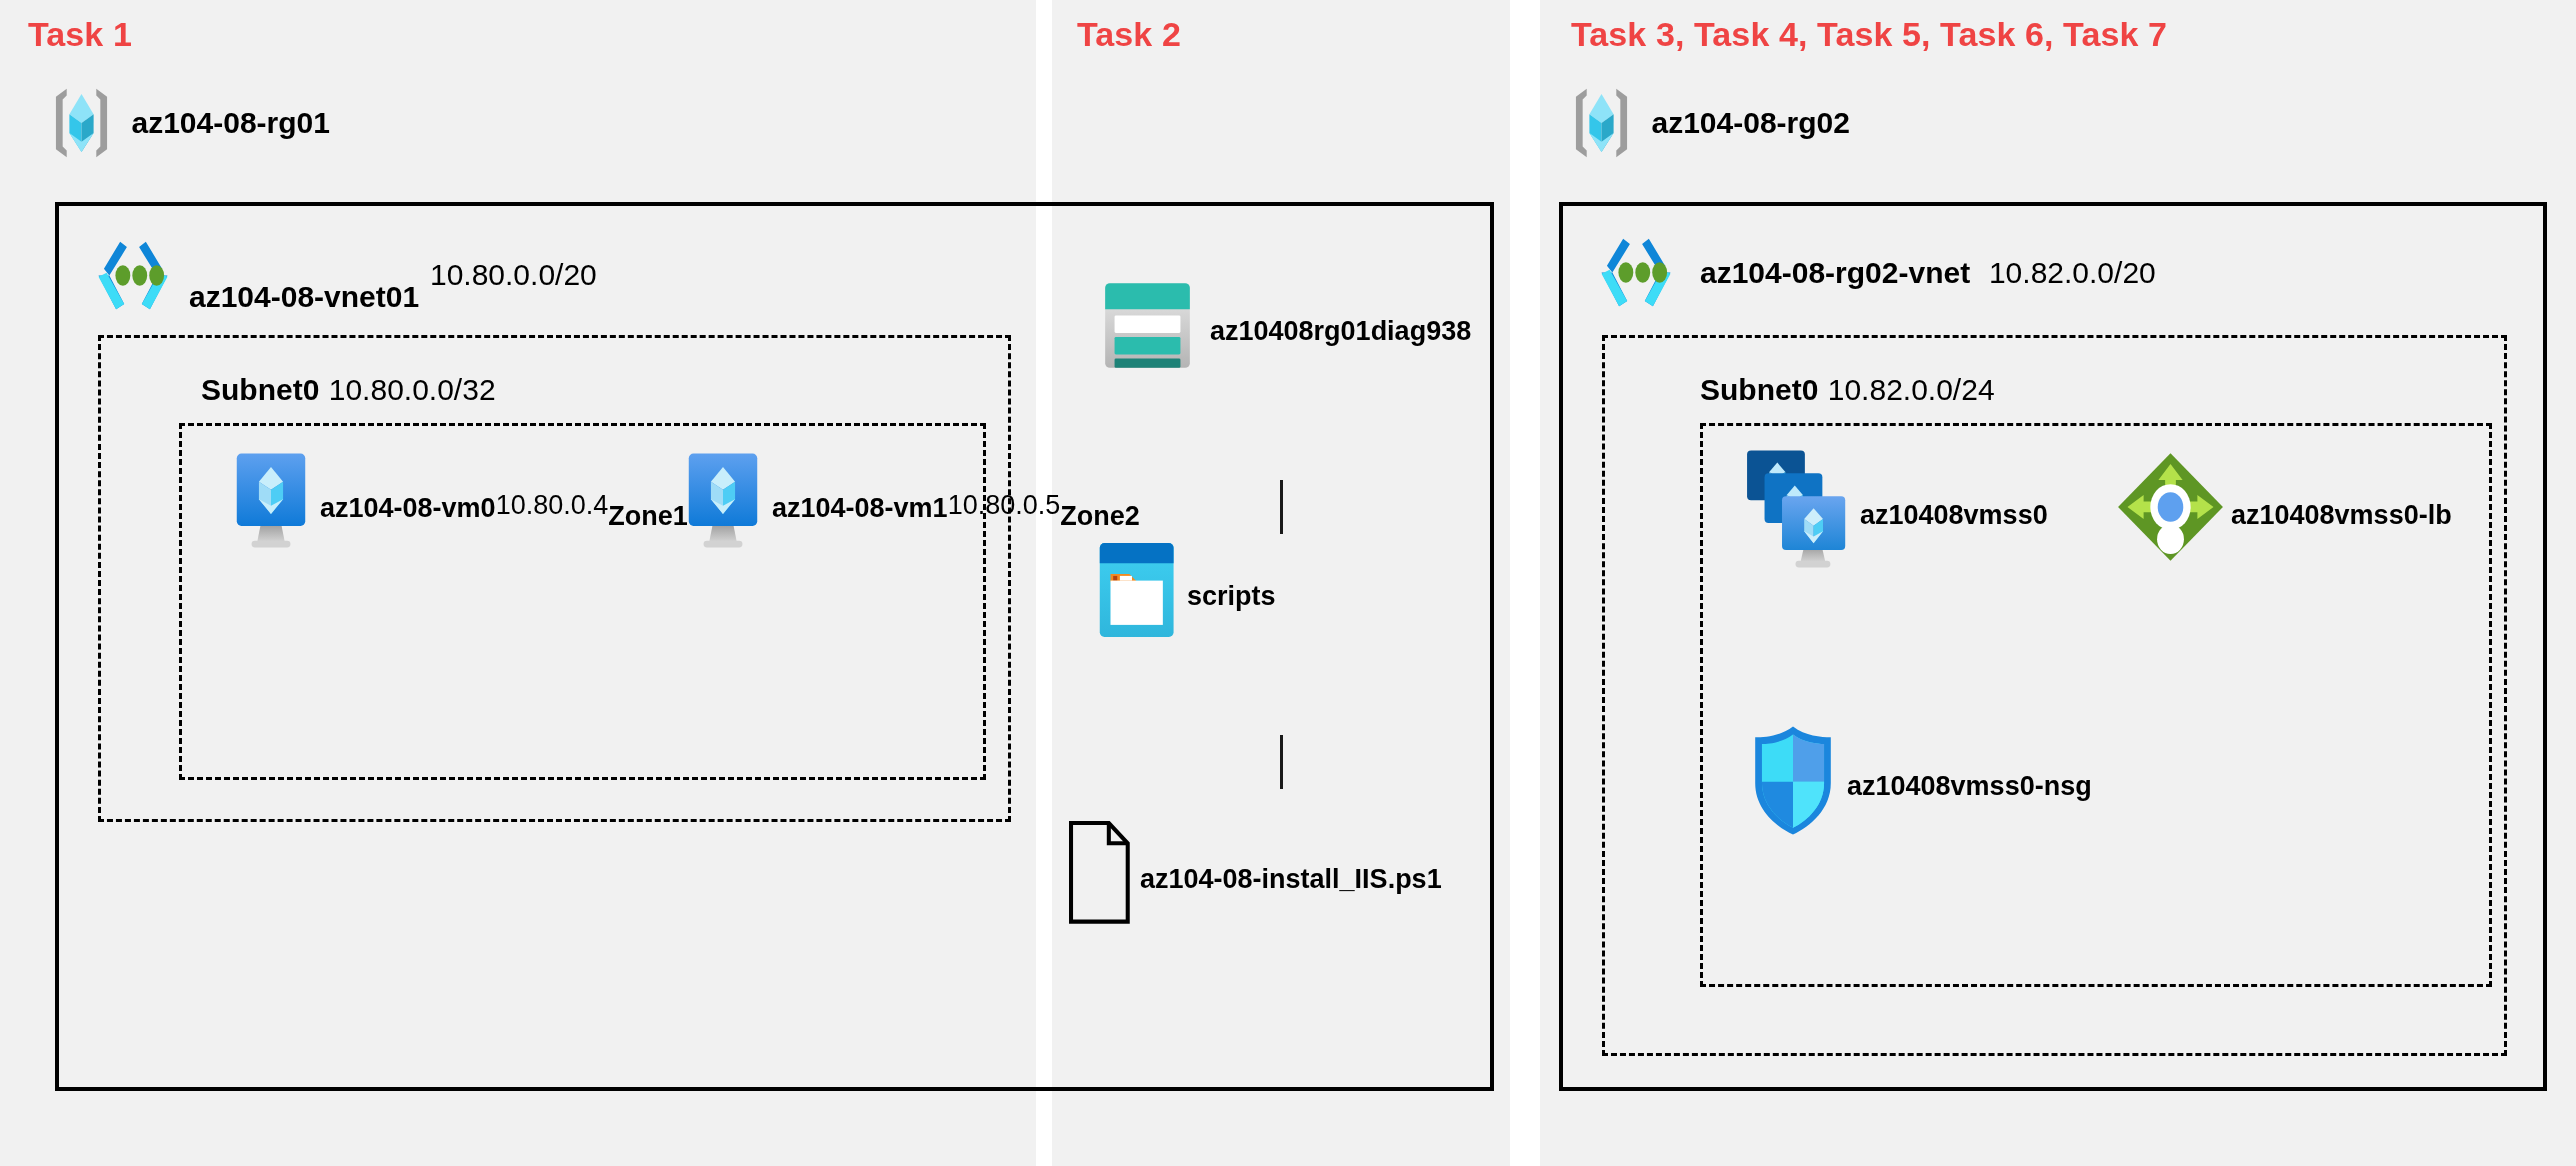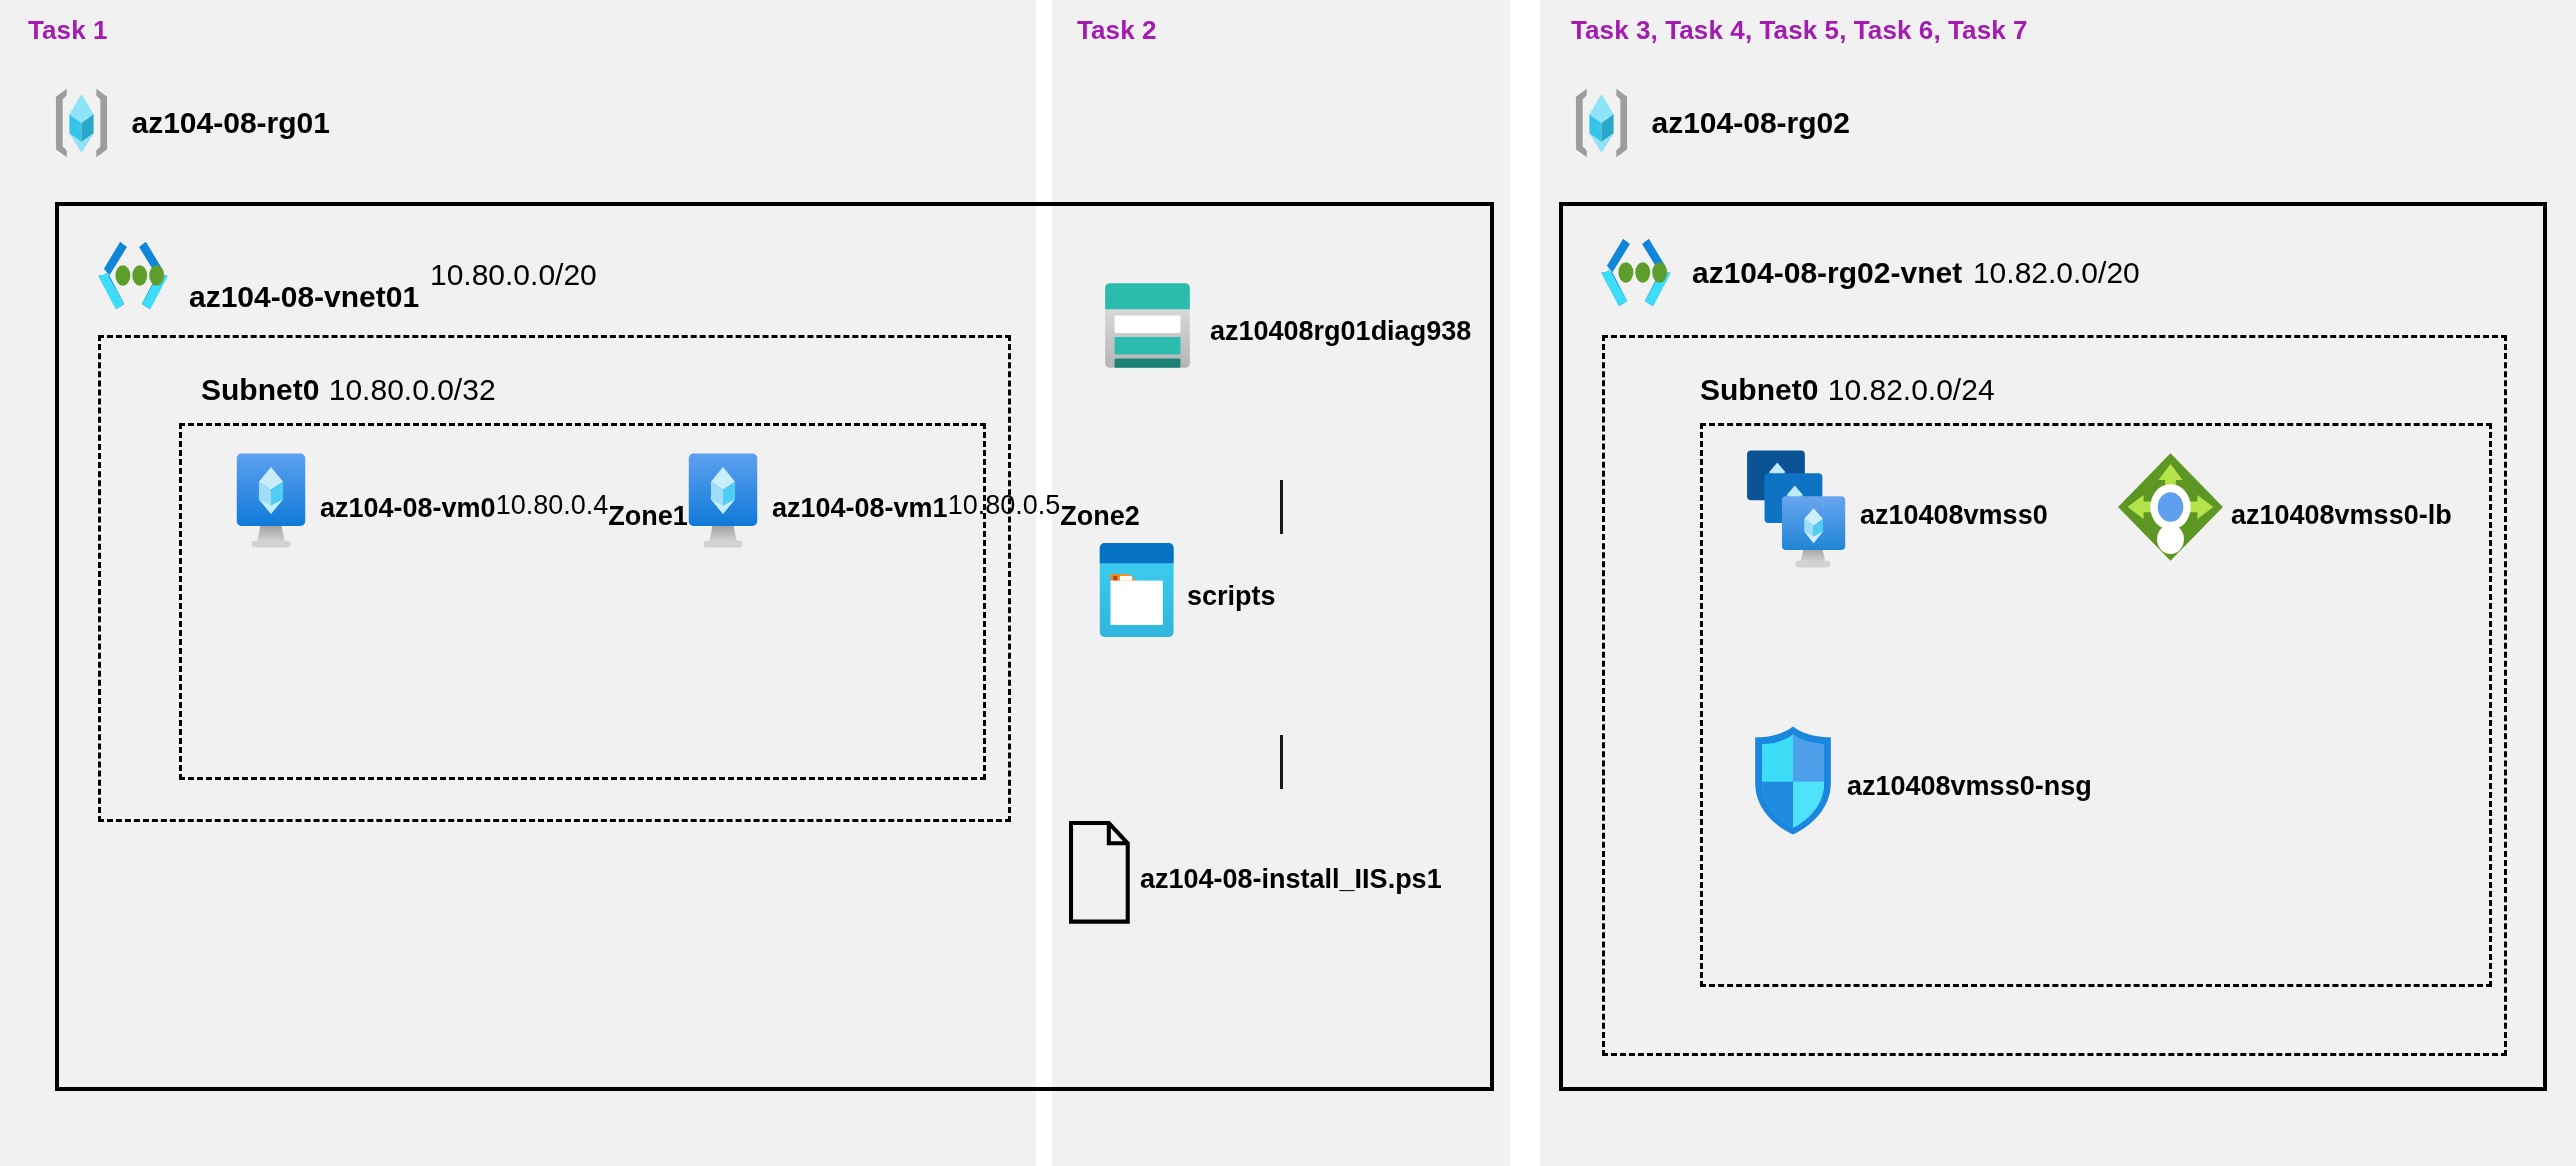--- a/index.html
+++ b/index.html
@@ -1,20 +1,20 @@
 <!DOCTYPE html>
 <html style="font-size:10.8px"><head>
 <meta charset="utf-8">
 <style>
   html,body{margin:0;padding:0;background:#ffffff;}
   body{font-family:"Liberation Sans", sans-serif;}
   #canvas{position:relative;width:2576px;height:1166px;background:#ffffff;overflow:hidden;}
 
   .panel{position:absolute;background:#f1f1f1;}
-  .task-label{position:absolute;color:#a21caf;font-weight:bold;font-size:26px;letter-spacing:0.1px;white-space:nowrap;}
+  .task-label{position:absolute;color:#ef4444;font-weight:bold;font-size:34px;letter-spacing:0.1px;white-space:nowrap;}
 
   .solidbox{position:absolute;border:4px solid #000000;background:transparent;box-sizing:border-box;}
   .dashbox{position:absolute;border:3.4px dashed #000000;background:transparent;box-sizing:border-box;}
 
   .hdr{position:absolute;display:flex;align-items:center;white-space:nowrap;justify-content:flex-end;}
   .hdr .ttl{font-size:30px;font-weight:bold;color:#000;}
   .hdr .cidr{font-size:30px;font-weight:normal;color:#000;margin-left:10.8px;}
 
   .grp-title{position:absolute;font-size:30px;font-weight:bold;color:#000;white-space:nowrap;}
   .grp-cidr{font-weight:normal;margin-left:9.4px;}
@@ -195,21 +195,21 @@
         <path d="M30 42 L48 55 L48 98 L30 70 Z" fill="#34c6ea"></path>
         <path d="M66 42 L48 55 L48 98 L66 70 Z" fill="#2aa8c9"></path>
         <path d="M30 70 L48 98 L66 70 L48 83 Z" fill="#8ee3f8"></path>
       </svg>
     </span>
     <span class="ttl" style="margin-left:17.5px;">az104-08-rg02</span>
   </div>
 
   <div class="solidbox" style="left:1559px;top:202px;width:988px;height:889px;"></div>
 
-  <div class="hdr" style="left:1596px;top:236px;">
+  <div class="hdr" style="left:1596px;top:236px;gap:8px;">
     <span style="width:80px;height:73px;">
       <svg width="80" height="73" viewBox="0 0 118 108">
         <path d="M40 4 L16 44 L24 54 L8 54 L34 104 L46 96 L24 54 L50 12 Z" fill="#0f86d8"></path>
         <path d="M20 50 L8 56 L34 104 L46 96 Z" fill="#3ddcf7"></path>
         <path d="M78 4 L102 44 L94 54 L110 54 L84 104 L72 96 L94 54 L68 12 Z" fill="#0f86d8"></path>
         <path d="M98 50 L110 56 L84 104 L72 96 Z" fill="#3ddcf7"></path>
         <ellipse cx="44" cy="54" rx="11" ry="15" fill="#5d9d2b"></ellipse>
         <ellipse cx="69" cy="54" rx="11" ry="15" fill="#5d9d2b"></ellipse>
         <ellipse cx="94" cy="54" rx="11" ry="15" fill="#5d9d2b"></ellipse>
       </svg>

